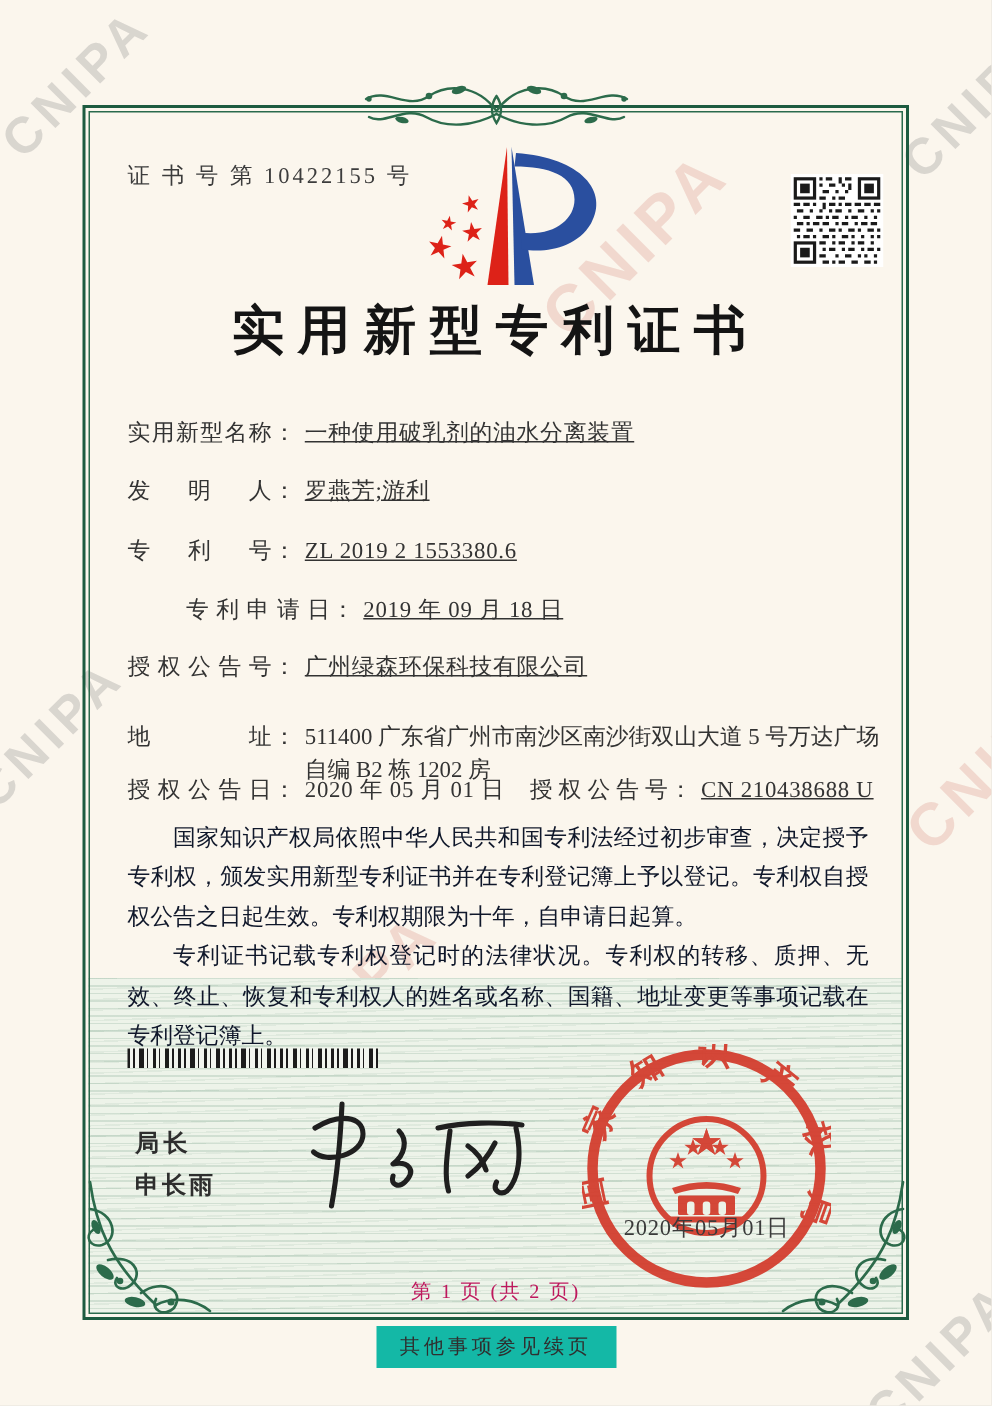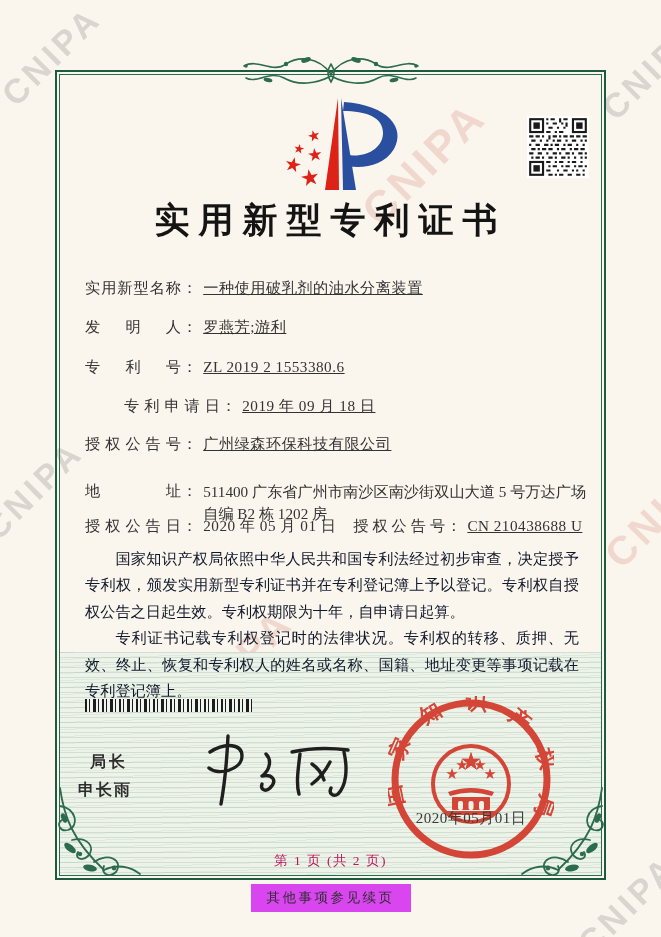--- a/index.html
+++ b/index.html
@@ -31,27 +31,27 @@
   .addrval{display:inline-block;vertical-align:top;white-space:normal;width:385px;line-height:1.45;}
   .flabel2{display:inline-block;width:92px;text-align:justify;text-align-last:justify;vertical-align:top;}
   .paras{position:absolute;left:85px;top:546px;width:494px;z-index:3;font-size:15.2px;line-height:1.74;
          text-align:justify;color:#0f172a;}
   .paras p{margin:0;text-indent:2em;}
   .barcode{position:absolute;left:85px;top:699px;width:167px;height:13px;z-index:4;
      background:repeating-linear-gradient(90deg,#1c1c1c 0 2px,#f2f5ef 2px 4px,#1c1c1c 4px 5px,
         #f2f5ef 5px 8px,#1c1c1c 8px 11px,#f2f5ef 11px 13px,#1c1c1c 13px 14px,#f2f5ef 14px 17px);}
   .signer-title{position:absolute;left:90px;top:752px;z-index:4;font-family:"Liberation Sans","DejaVu Sans",sans-serif;
      font-size:16px;font-weight:600;letter-spacing:3px;color:#2e2e2e;}
-  .signer-name{position:absolute;left:78px;top:780px;z-index:4;font-family:"Liberation Sans","DejaVu Sans",sans-serif;
+  .signer-name{position:absolute;left:90px;top:780px;z-index:4;font-family:"Liberation Sans","DejaVu Sans",sans-serif;
      font-size:16px;font-weight:600;letter-spacing:2px;color:#2e2e2e;}
   .sig-svg{position:absolute;left:196px;top:730px;z-index:4;}
   .seal{position:absolute;left:388px;top:696px;z-index:5;}
   .pagenum{position:absolute;left:0;right:0;top:852px;text-align:center;z-index:4;font-size:13.5px;
      letter-spacing:1.5px;color:#be185d;}
-  .note{position:absolute;left:50%;transform:translateX(-50%);top:884px;z-index:6;background:#d946ef;
+  .note{position:absolute;left:50%;transform:translateX(-50%);top:884px;z-index:6;background:#14b8a6;
      padding:5px 16px;font-size:13.5px;letter-spacing:2.5px;color:#2f2f2f;}
   .logo{position:absolute;left:262px;top:92px;z-index:3;}
   .qr{position:absolute;left:527px;top:116px;z-index:3;}
 </style>
 </head>
 <body>
 
 <div class="page">
 
   <div class="wm wm-gray" style="left:-6px;top:86px;">CNIPA</div>
@@ -115,20 +115,21 @@
     </g>
     <g fill="#2c6b4b">
       <ellipse cx="20" cy="66" rx="7" ry="3.4" transform="rotate(40 20 66)"></ellipse>
       <ellipse cx="40" cy="86" rx="7" ry="3.2" transform="rotate(12 40 86)"></ellipse>
       <ellipse cx="14" cy="36" rx="5" ry="2.6" transform="rotate(66 14 36)"></ellipse>
       <circle cx="64" cy="86" r="2.4"></circle>
         <circle cx="30" cy="72" r="2.2"></circle>
     </g>
   </svg>
 
+  <div class="certno">证 书 号 第 10422155 号</div>
 
   <svg class="logo" width="146" height="102" viewBox="0 0 146 102">
     <defs>
       <path id="st" d="M0 -1 L0.2245 -0.309 L0.951 -0.309 L0.363 0.118 L0.588 0.809 L0 0.382 L-0.588 0.809 L-0.363 0.118 L-0.951 -0.309 L-0.2245 -0.309 Z"></path>
     </defs>
     <path d="M76 6 L63 98 L77 98 Z" fill="#dd2218"></path>
     <path d="M79 6 L81 98 L94 98 Z" fill="#2a4f9f"></path>
     <path d="M82 10 C126 13 144 36 132 57 C122 74 100 77 86 74 L85 63 C106 66 121 55 121 41 C121 25 104 19 81 19 Z" fill="#2a4f9f"></path>
     <g fill="#dd2218">
       <use href="#st" transform="translate(52,44) scale(6) rotate(-15)"></use>

